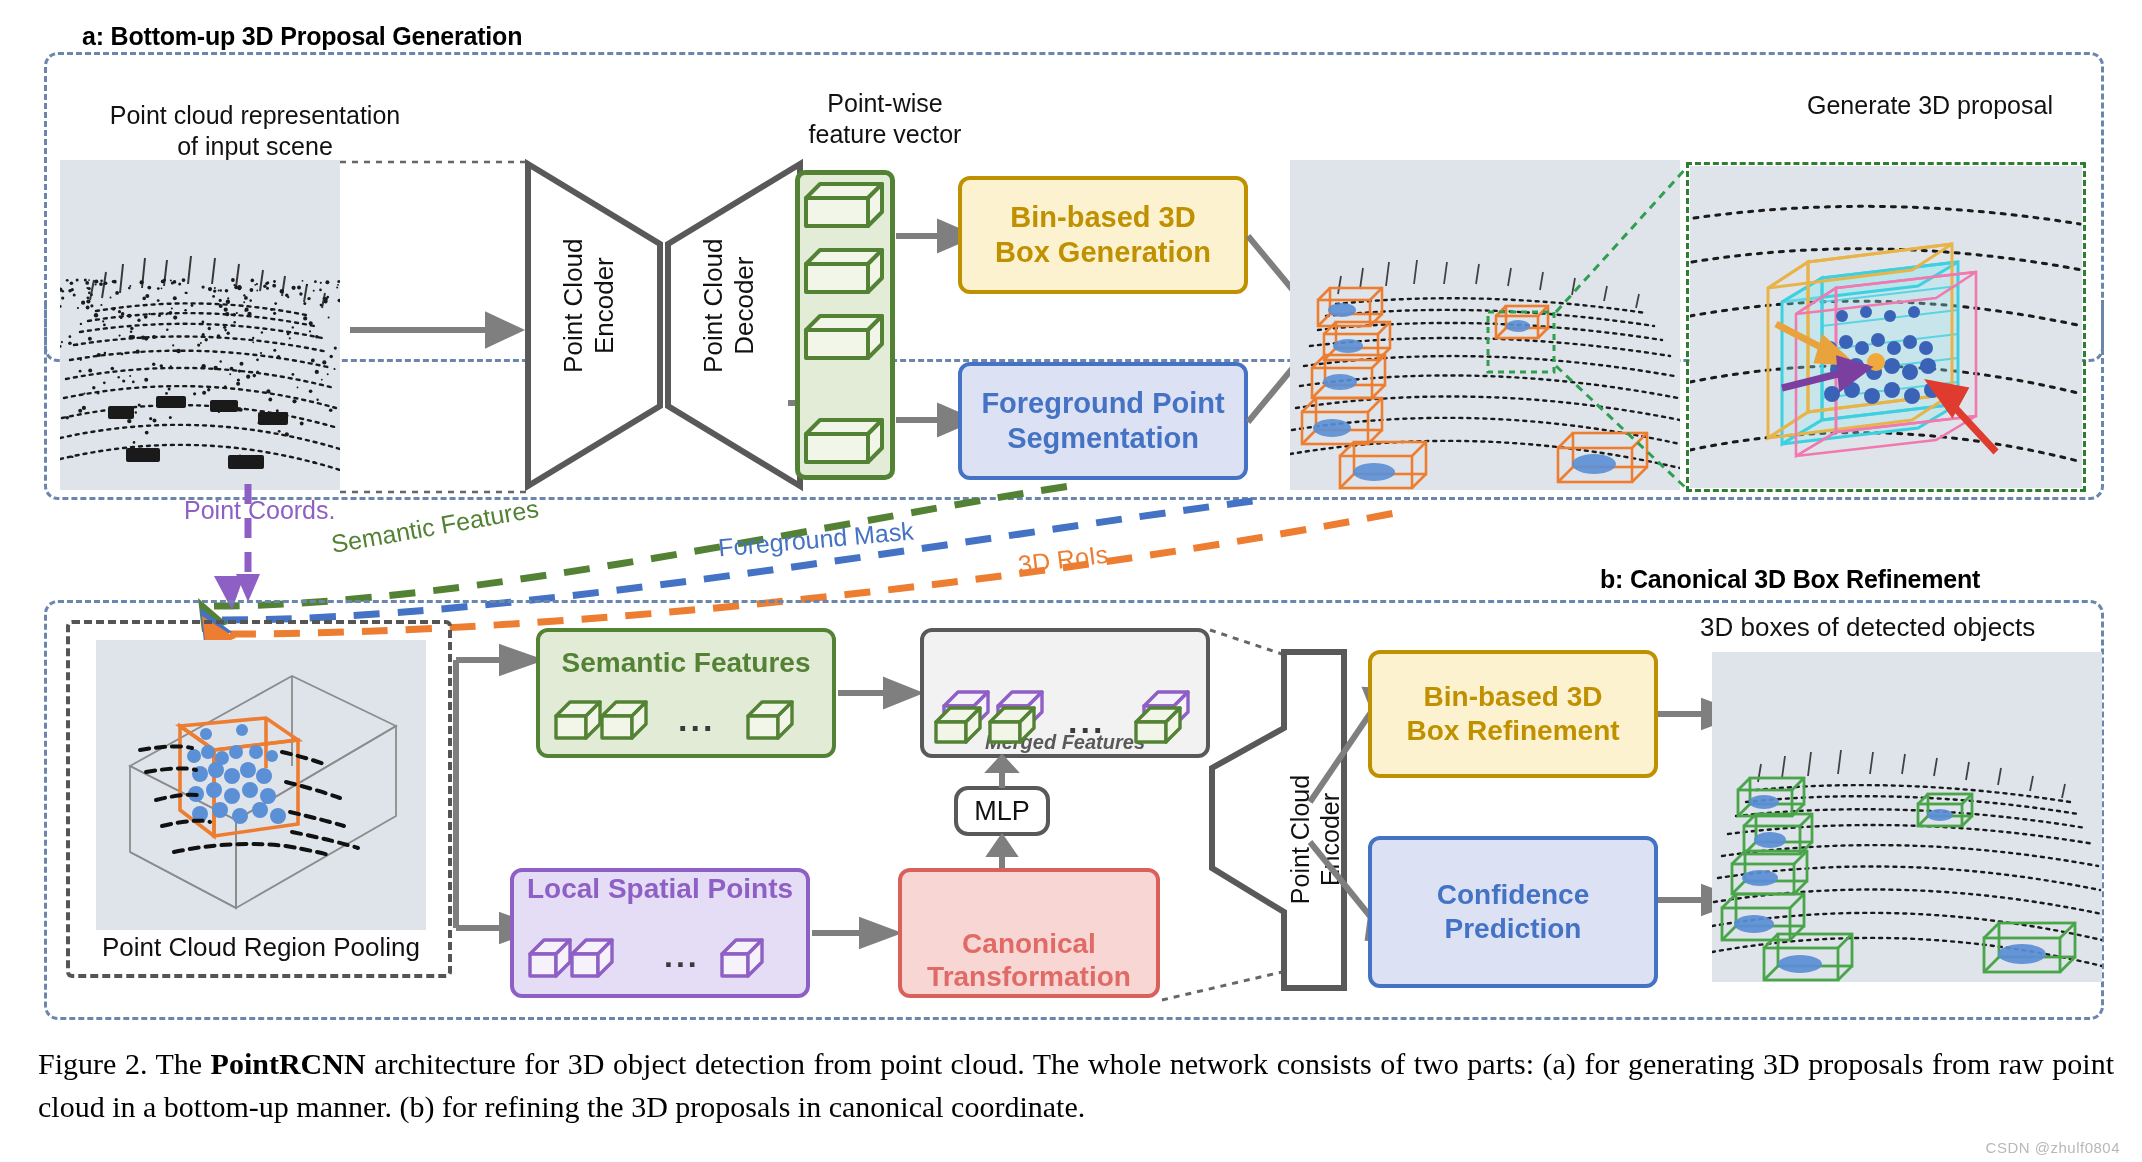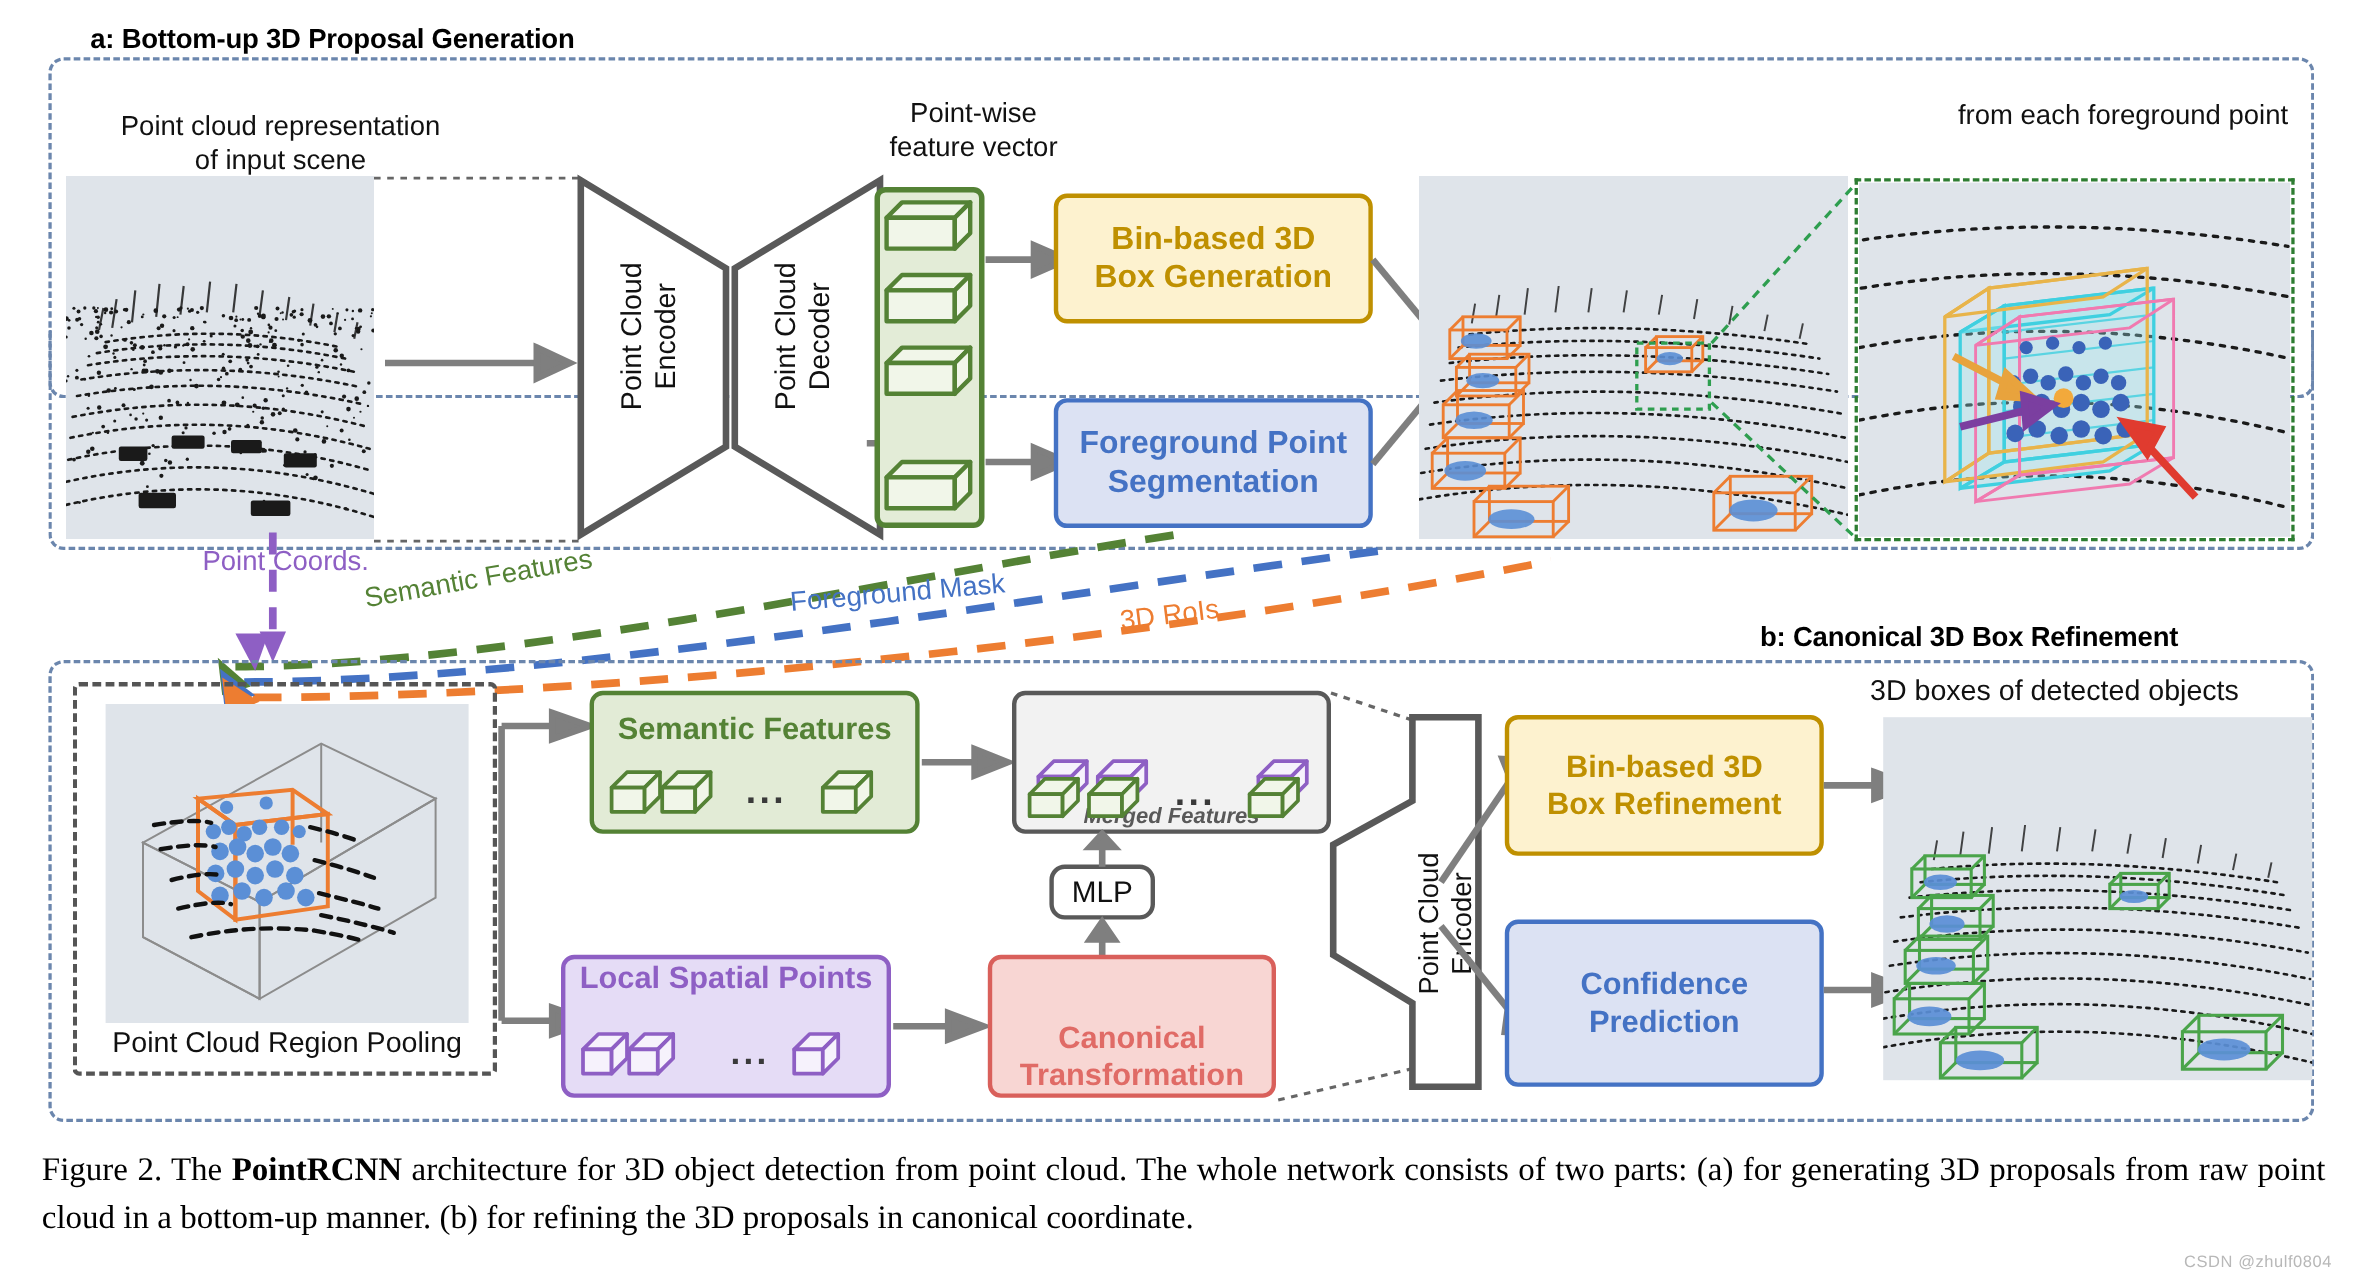--- a/index.html
+++ b/index.html
@@ -534,21 +534,21 @@
 </div>
 
 <svg class="abs" style="left:1488px;top:150px;" width="200" height="360">
   <g stroke="#2e9e4f" stroke-width="3" stroke-dasharray="8 6" fill="none">
     <line x1="68" y1="162" x2="200" y2="16"></line>
     <line x1="68" y1="216" x2="200" y2="340"></line>
   </g>
 </svg>
 
 <div class="cap-label" style="left:1720px;top:90px;width:420px;">
-  <div>from each foreground point</div>
+  <div>Generate 3D proposal</div>
 </div>
 
 <div class="greenbox-dash" style="left:1686px;top:162px;width:400px;height:330px;"></div>
 <div class="scene" style="left:1690px;top:166px;width:392px;height:322px;">
   <svg width="392" height="322" viewBox="0 0 392 322">
     <g stroke="#1a1a1a" stroke-width="3" fill="none" stroke-linecap="round" stroke-dasharray="4 7">
       <path d="M4,52 Q190,26 390,58"></path>
       <path d="M2,96 Q190,66 392,104"></path>
       <path d="M0,150 Q190,116 392,160"></path>
       <path d="M0,216 Q190,178 392,228"></path>

